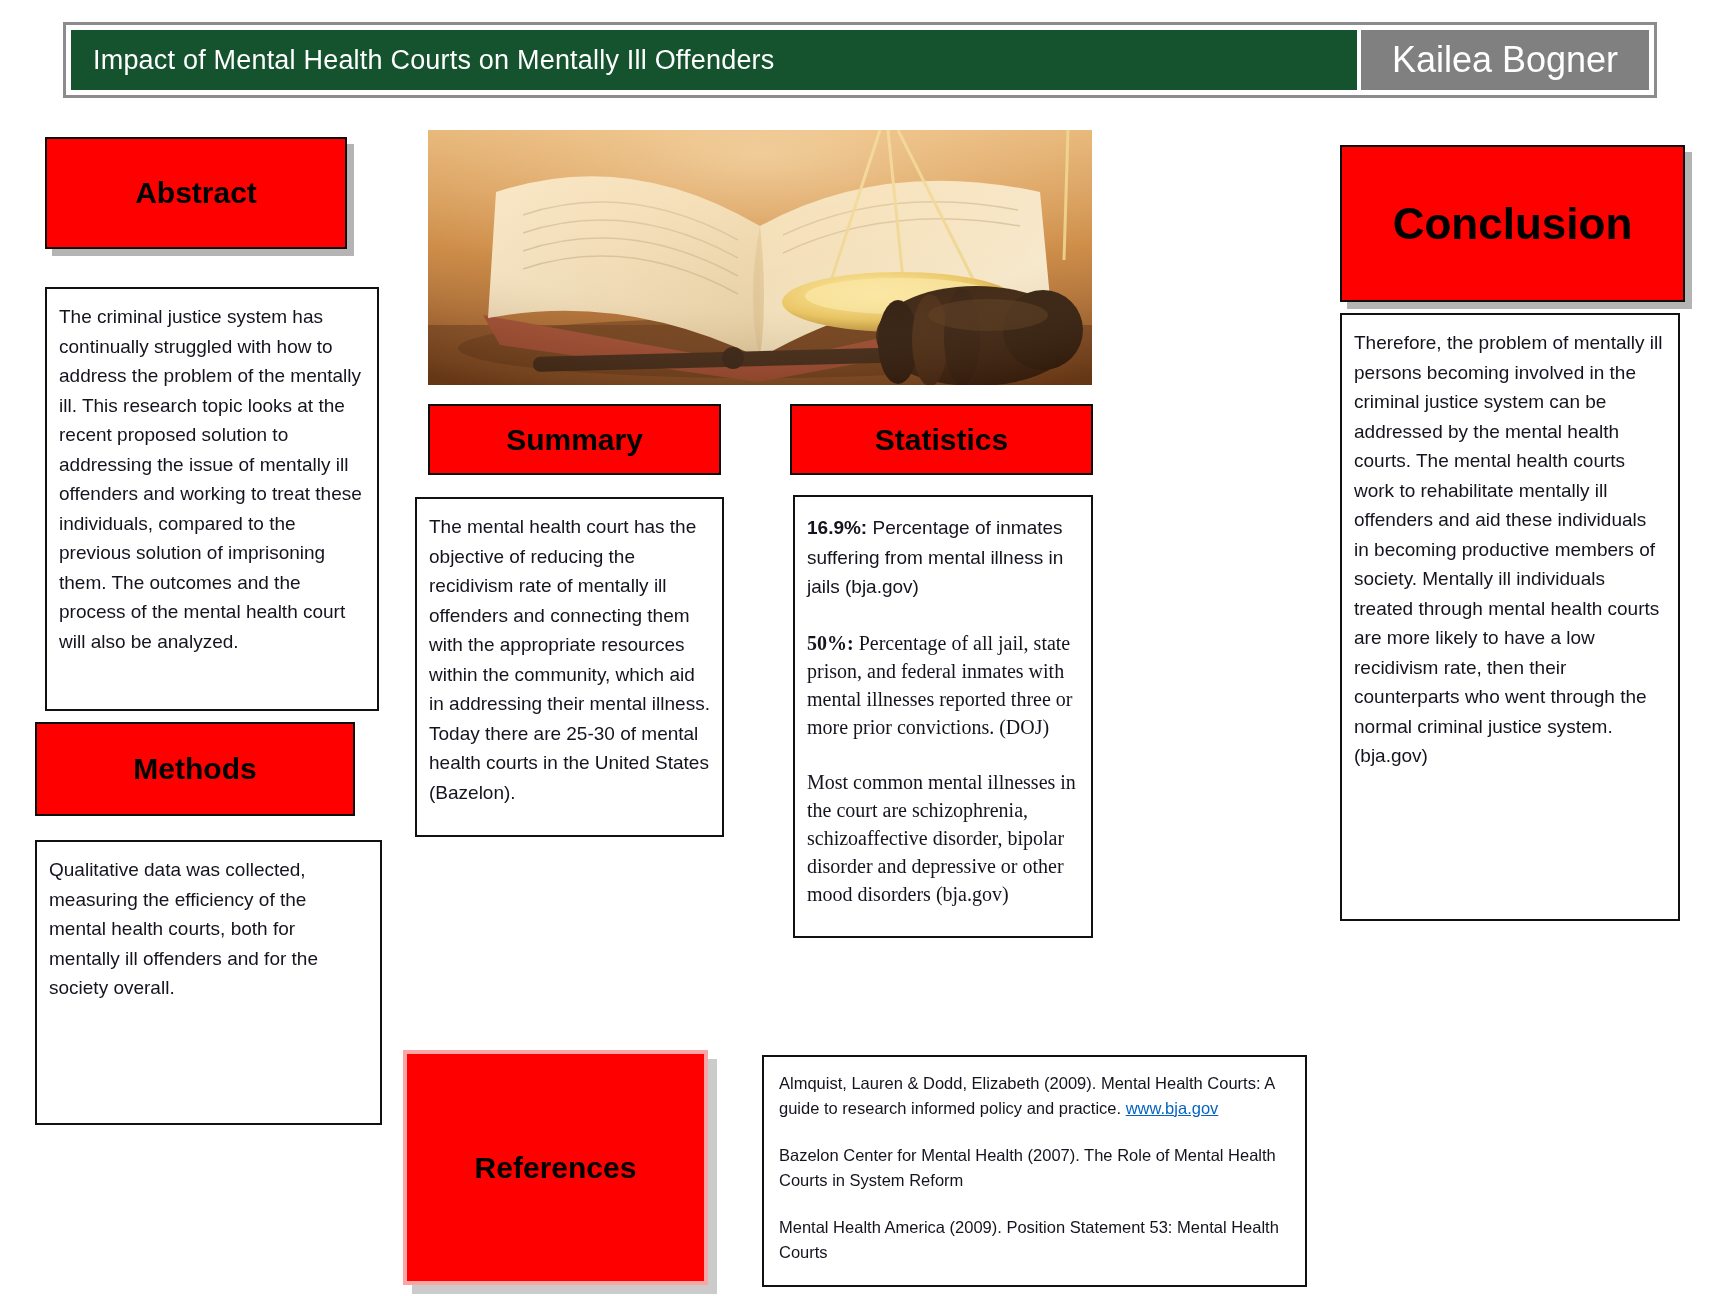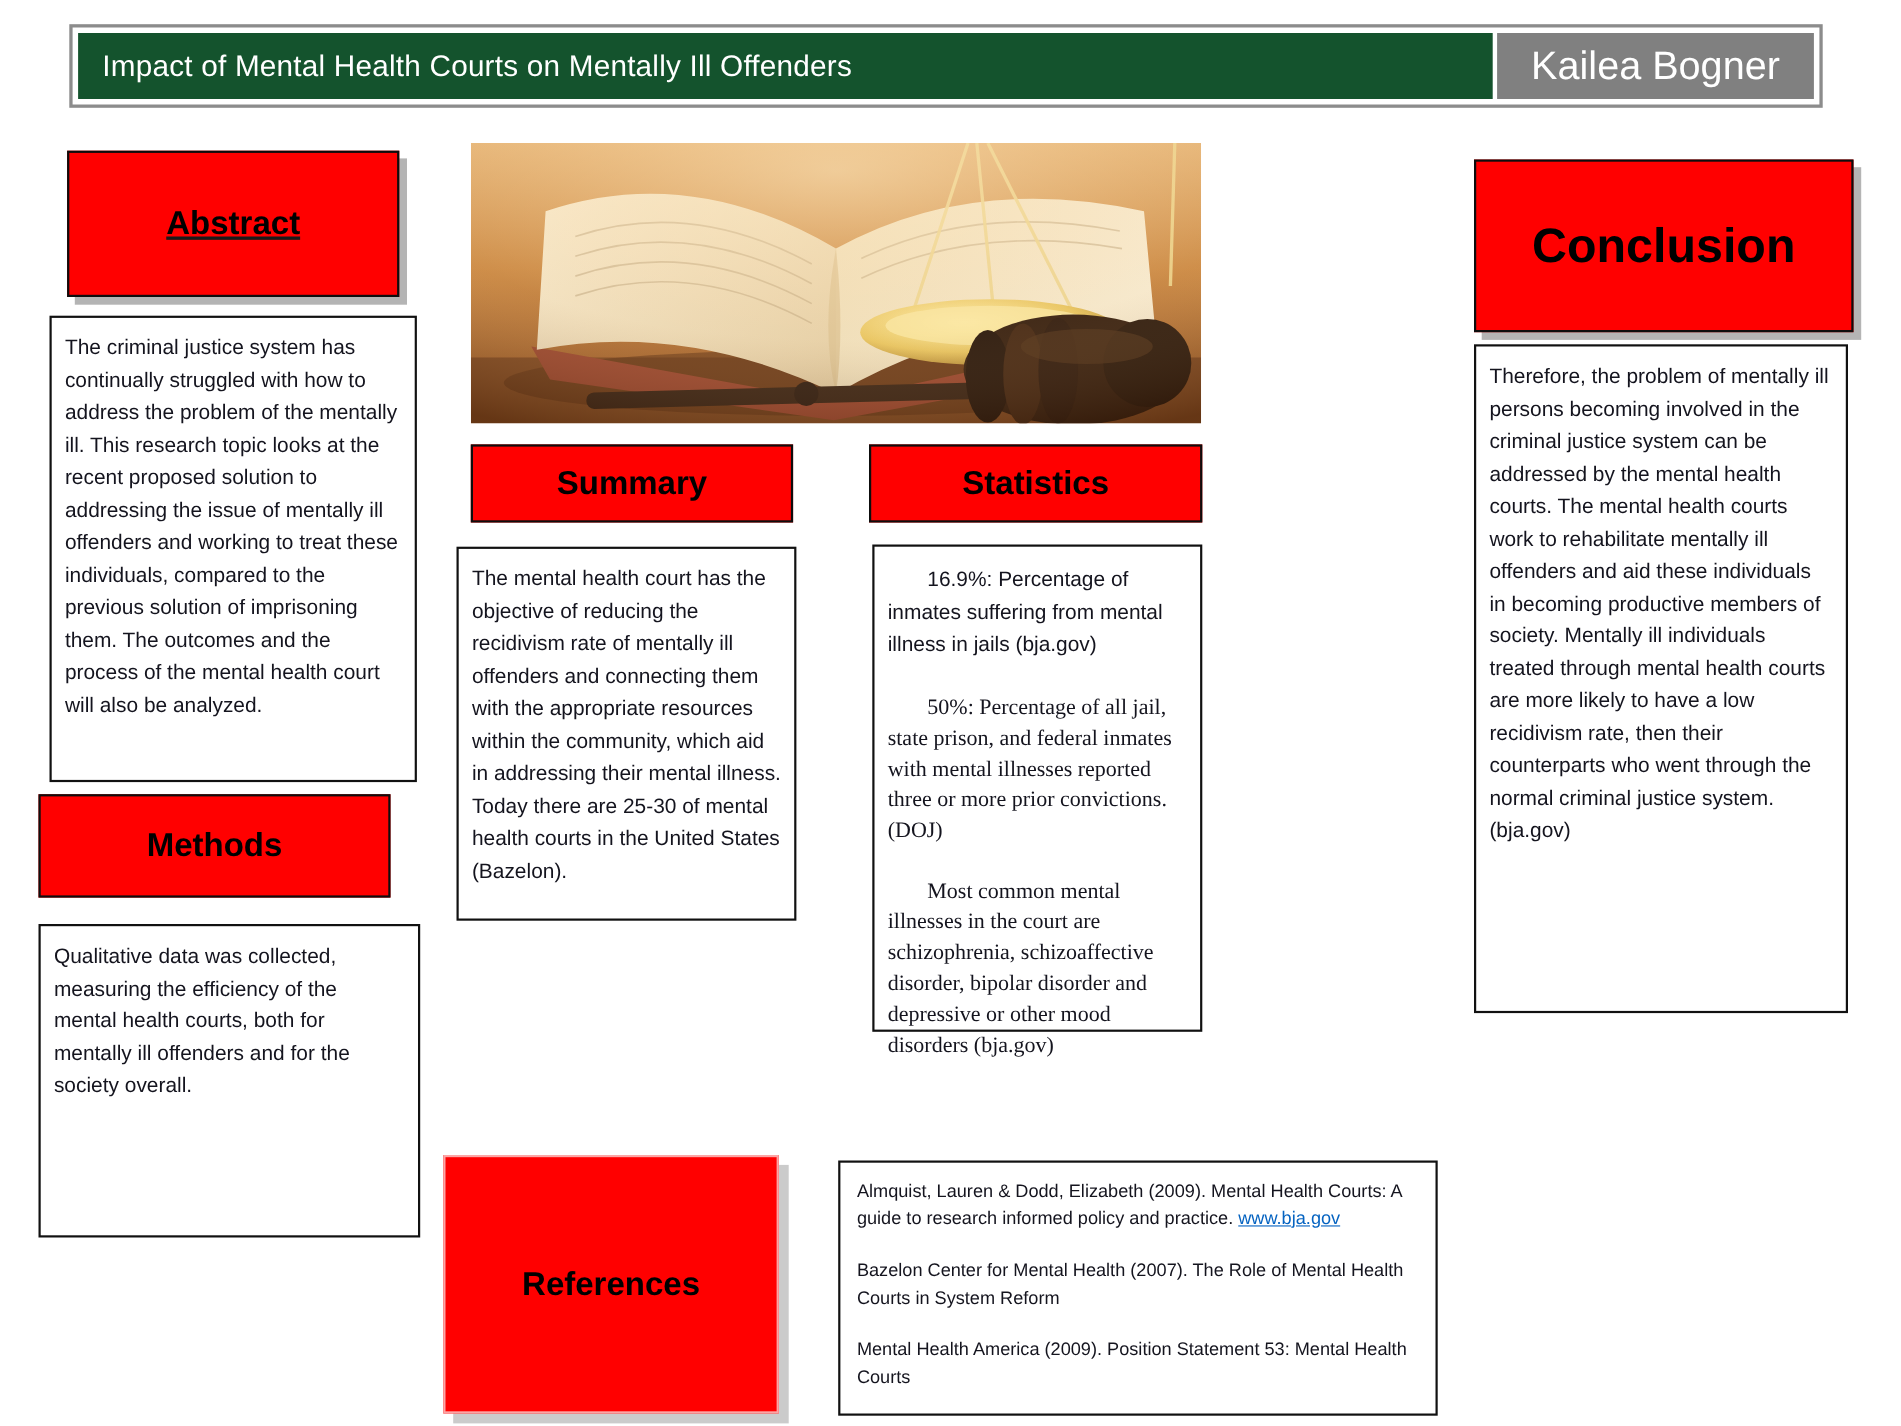--- a/index.html
+++ b/index.html
@@ -29,39 +29,39 @@
     position:absolute;background:#ff0000;border:2px solid #0d0d0d;box-sizing:border-box;
     display:flex;align-items:center;justify-content:center;
   }
   .red-head span{font-weight:bold;font-size:30px;color:#000000;}
   .shadowed{box-shadow:7px 7px 0 rgba(140,140,140,.65);}
   .txt-box{
     position:absolute;background:#ffffff;border:2px solid #111111;box-sizing:border-box;
     padding:13px 12px;font-size:19px;line-height:29.5px;color:#14141e;
   }
   
-  .abstract-head{left:61px;top:137px;width:302px;height:133px;text-decoration:underline;}
+  .abstract-head{left:45px;top:137px;width:302px;height:112px;}
   .abstract-body{left:45px;top:287px;width:334px;height:424px;}
   .methods-head{left:35px;top:722px;width:320px;height:94px;}
   .methods-body{left:35px;top:840px;width:347px;height:285px;}
   .hero-img{position:absolute;left:428px;top:130px;width:664px;height:255px;overflow:hidden;}
   .summary-head{left:428px;top:404px;width:293px;height:71px;}
   .summary-body{left:415px;top:497px;width:309px;height:340px;}
   .stats-head{left:790px;top:404px;width:303px;height:71px;}
   .stats-body{left:793px;top:495px;width:300px;height:443px;padding-top:16px;}
   .stats-body p{margin:0 0 27px 0;}
   .stats-body p:last-child{margin-bottom:0;}
-  .stat-lead{font-weight:normal;margin-left:36px;}
+  .stat-lead{font-weight:bold;}
   .serif{font-family:"Liberation Serif", serif;font-size:20px;line-height:28px;}
   .conclusion-head{left:1340px;top:145px;width:345px;height:157px;}
   .conclusion-head span{font-size:44px;}
   .conclusion-body{left:1340px;top:313px;width:340px;height:608px;}
   .references-head{
     left:403px;top:1050px;width:305px;height:235px;
-    border:2px solid #fca5a5;box-shadow:9px 9px 0 rgba(160,160,160,.55);
+    border:4px solid #fca5a5;box-shadow:9px 9px 0 rgba(160,160,160,.55);
   }
   .references-body{
     left:762px;top:1055px;width:545px;height:232px;
     font-size:16.5px;line-height:24.5px;padding:14px 15px;
   }
   .references-body p{margin:0 0 23px 0;}
   .references-body p:last-child{margin-bottom:0;}
   .ref-link{color:#0563c1;text-decoration:underline;cursor:pointer;}
 </style>
 </head>

